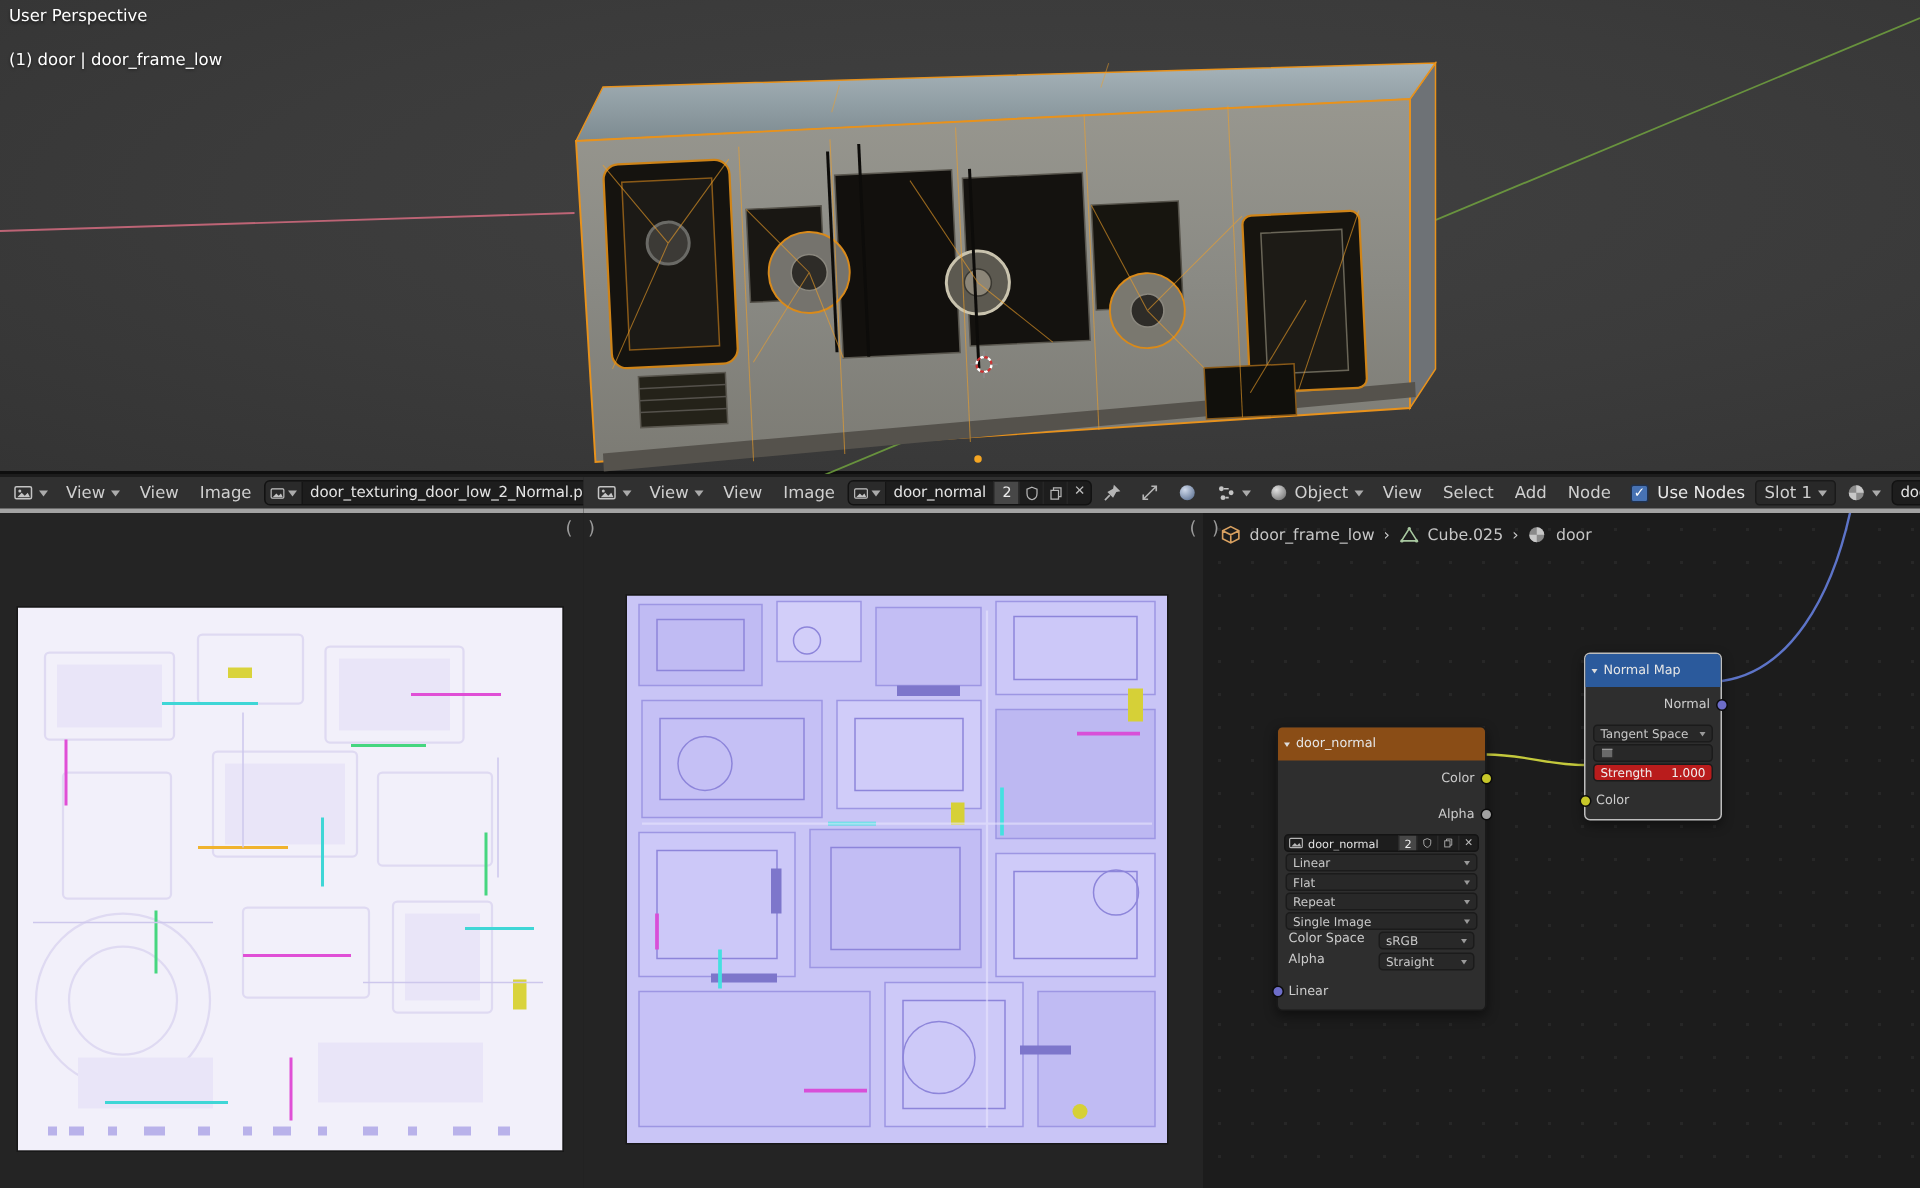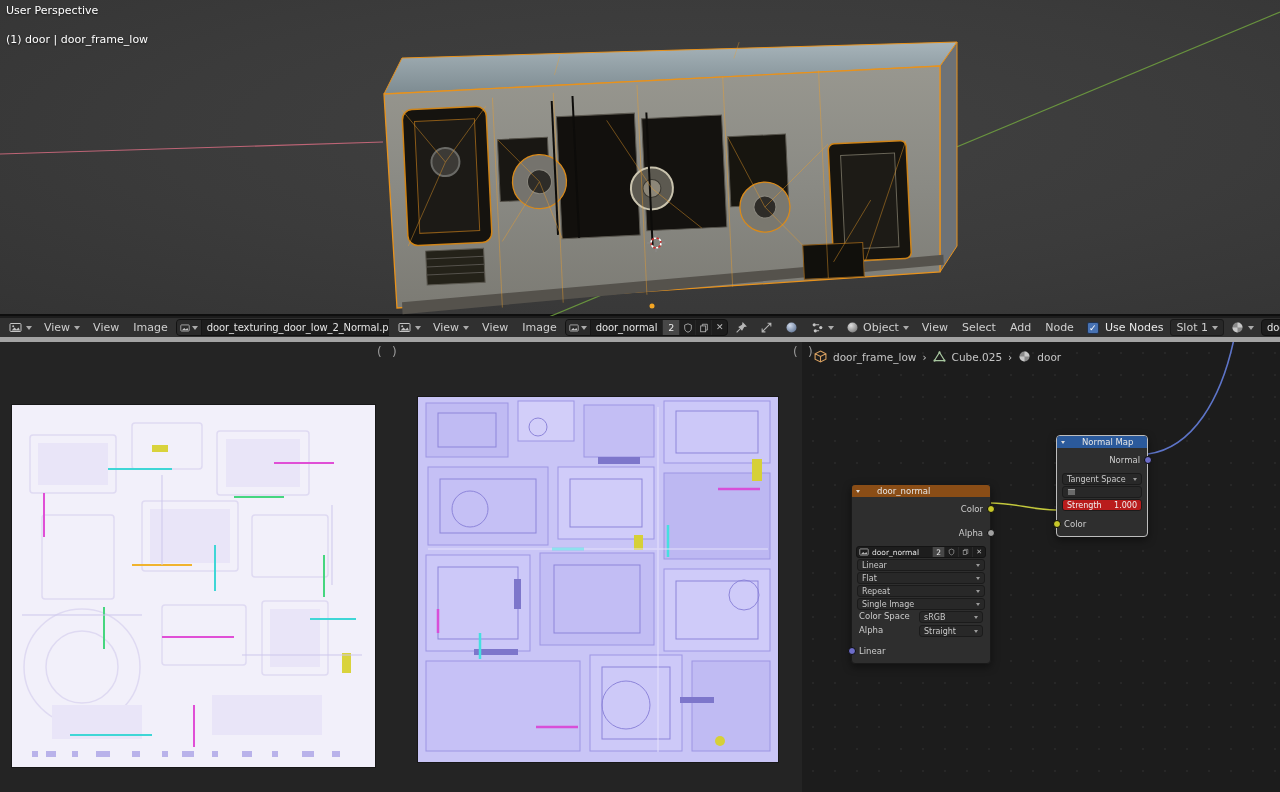--- a/index.html
+++ b/index.html
@@ -12,21 +12,21 @@
     background:radial-gradient(ellipse at 55% 42%, #414141 0%, #3b3b3b 55%, #343434 100%);
     border-bottom:2px solid #0e0e0e}
   .vp-text{position:absolute;font-size:11px;color:#ffffff;text-shadow:0 1px 2px rgba(0,0,0,.55);white-space:nowrap}
 
   
   #bottom{position:absolute;left:0;top:318px;width:1280px;height:474px;display:flex}
   .area{position:relative;height:100%}
   .vdiv{width:2px;background:#0e0e0e;height:100%}
   #area-left{width:389px}#area-mid{width:413px}#area-right{width:484px}
 
-  .hdr{height:24px;background:#303030;border-bottom:5px solid #a3a3a3;display:flex;align-items:center;
+  .hdr{height:24px;background:#303030;border-bottom:3px solid #a3a3a3;display:flex;align-items:center;
     padding:0 4px;gap:2px;font-size:11px;color:#cfcfcf;white-space:nowrap;overflow:hidden}
   .menu{padding:2px 6px;border-radius:3px}
   .dd{display:inline-flex;align-items:center;gap:4px;padding:2px 5px;border-radius:3px}
   .car{width:0;height:0;border-left:3px solid transparent;border-right:3px solid transparent;border-top:4px solid #ababab;flex:none}
   .i12{width:13px;height:13px;flex:none;display:inline-block}
   .i10{width:10px;height:10px;flex:none;display:inline-block}
 
   .datablock{display:inline-flex;align-items:center;height:17px;background:#1d1d1d;border:1px solid #121212;
     border-radius:4px;overflow:hidden;flex:none}
   .datablock .dbicon{display:flex;align-items:center;gap:2px;padding:0 3px;height:100%;background:#2a2a2a;border-right:1px solid #151515}
@@ -48,21 +48,21 @@
 
   
   #nodecanvas{position:absolute;left:0;top:24px;width:474px;height:450px;background:#1c1c1c;
     background-image:radial-gradient(circle,#272727 1px,transparent 1.2px);background-size:22px 22px;overflow:hidden}
   #breadcrumb{position:absolute;left:12px;top:8px;display:flex;align-items:center;gap:6px;font-size:10.5px;color:#c6c6c6}
   #noodles{position:absolute;left:0;top:0;pointer-events:none}
 
   .node{position:absolute;background:rgba(47,47,47,.96);border:1px solid #191919;border-radius:4px;
     box-shadow:0 3px 8px rgba(0,0,0,.45);font-size:8.5px;color:#cccccc}
   .node.active{border-color:#bdbdbd}
-  .ntitle{height:12px;display:flex;align-items:center;gap:17px;padding:1px 4px;border-radius:3px 3px 0 0;color:#e6e6e6;font-size:8.5px}
+  .ntitle{height:12px;display:flex;align-items:center;gap:4px;padding:11px 4px;border-radius:3px 3px 0 0;color:#e6e6e6;font-size:8.5px}
   .node-img .ntitle{background:var(--node_image_header,#8a4d16)}
   .node-vec .ntitle{background:var(--node_vector_header,#2b5a9c)}
   .tcar{width:0;height:0;border-left:2.5px solid transparent;border-right:2.5px solid transparent;border-top:3.5px solid #ddd;flex:none}
   .nrow{height:14px;display:flex;align-items:center;padding:12px 7px;position:relative}
   .nrow.out{justify-content:flex-end}
   .sock{position:absolute;width:8px;height:8px;border-radius:50%;border:1px solid #0b0b0b;top:50%;margin-top:-4px}
   .sock.right{right:-4.5px}.sock.left{left:-4.5px}
   .s-color{background:var(--socket_color,#c7c729)}
   .s-float{background:var(--socket_float,#a1a1a1)}
   .s-vector{background:var(--socket_vector,#6d6dc9)}

